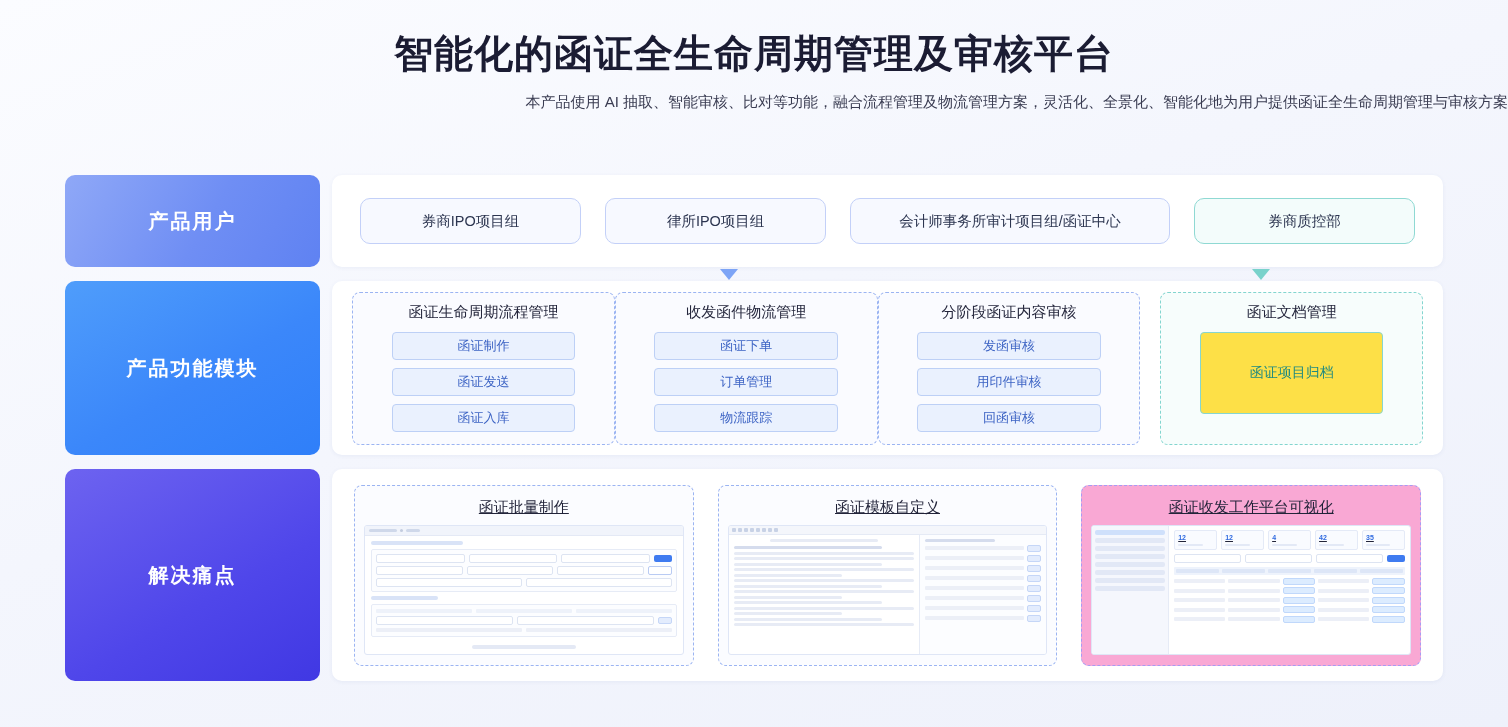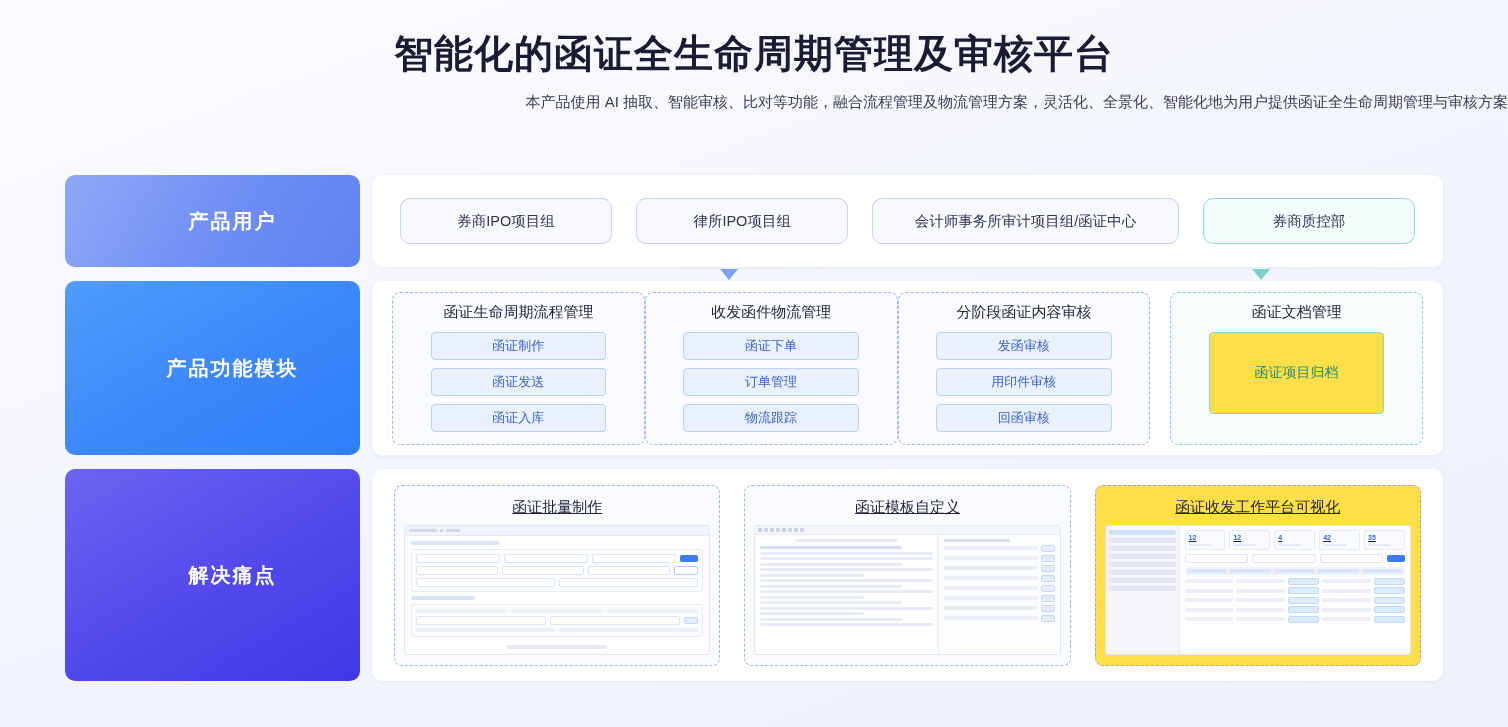--- a/index.html
+++ b/index.html
@@ -54,21 +54,20 @@
     width: 255px;
     border-radius: 10px;
     color: #ffffff;
     font-size: 20px;
     font-weight: bold;
     letter-spacing: 2px;
     display: flex;
     align-items: center;
     justify-content: center;
     flex: none;
-    padding-left: 40px;
   }
   .row1 .row-label {
     background: linear-gradient(120deg, #8fa8f7 0%, #6f8ef4 55%, #5f82f2 100%);
   }
   .row2 .row-label {
     background: linear-gradient(150deg, #4f9dfb 0%, #3b87fa 55%, #2f7ff9 100%);
   }
   .row3 .row-label {
     background: linear-gradient(150deg, #6d63f0 0%, #4f46ea 60%, #4038e3 100%);
   }
@@ -202,21 +201,21 @@
     border-radius: 8px;
     background: #fbfcff;
     padding: 8px 10px 10px;
     box-sizing: border-box;
     display: flex;
     flex-direction: column;
     align-items: center;
   }
   .pain.violet {
     border-color: #a79bf3;
-    background: #fde047;
+    background: #f9a8d4;
   }
   .pain-title {
     font-size: 15px;
     color: #1f2137;
     margin: 4px 0 8px;
     font-weight: 500;
   }
   .shot {
     width: 100%;
     flex: 1;

